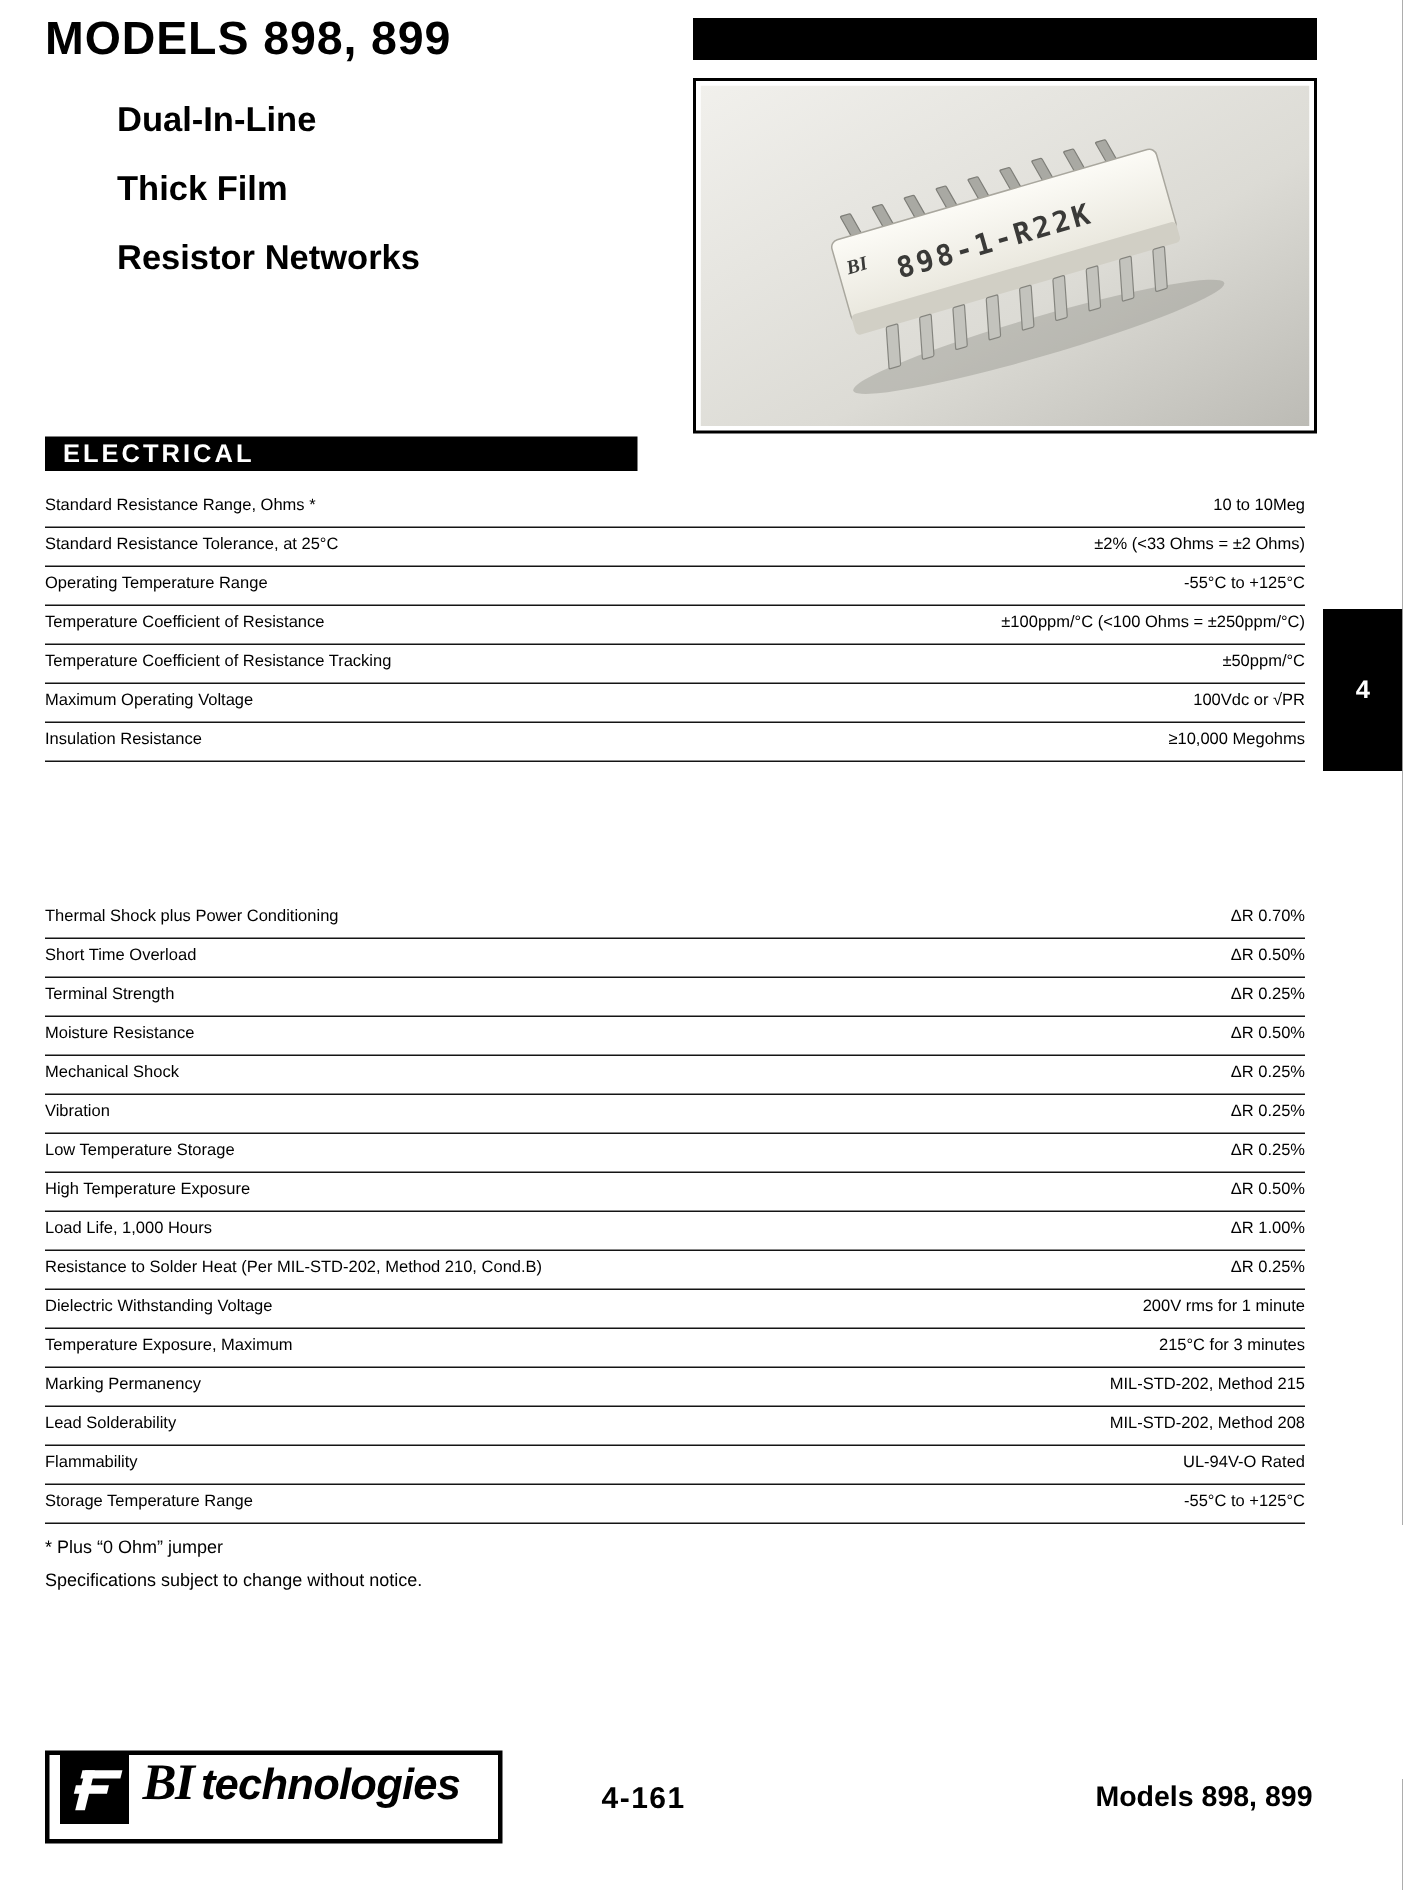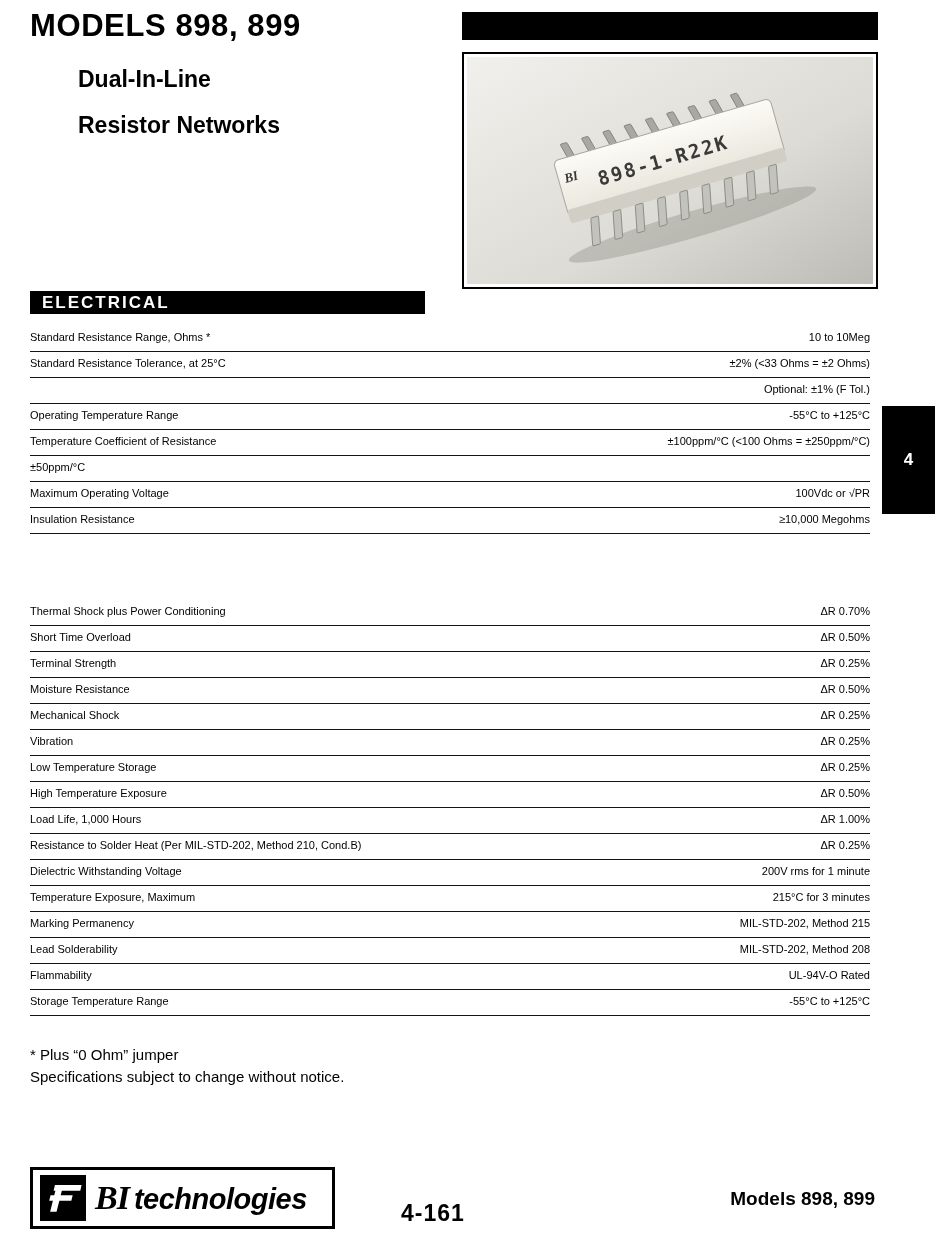--- a/index.html
+++ b/index.html
@@ -29,41 +29,42 @@
   .environmental-table { top:600px; }
   .spec-row { display:flex; justify-content:space-between; align-items:baseline; padding:5px 0 3px; border-bottom:1px solid #141414; min-height:26px; }
   .spec-label { text-align:left; padding-right:12px; }
   .spec-value { white-space:nowrap; }
 
   
   .side-tab { position:absolute; right:0; top:406px; width:53px; height:108px; background:var(--ink,#000); color:#fff;
               display:flex; align-items:center; justify-content:center; font-size:17px; font-weight:700; }
 
   
-  .footnotes { position:absolute; left:30px; top:1020px; font-size:15px; line-height:22px;margin-top:24px; }
+  .footnotes { position:absolute; left:30px; top:1020px; font-size:12px; line-height:22px; }
 
   
   .footer-logo-box { position:absolute; left:30px; top:1167px; width:305px; height:62px; border:3px solid var(--ink,#000);
-                     display:flex; align-items:center; gap:9px; padding:0 7px; background:#fff; }
+                     display:flex; align-items:flex-start; gap:9px; padding:0 7px; background:#fff; }
   .logo-mark { width:46px; height:46px; flex:0 0 auto; }
   .logo-mark svg { width:46px; height:46px; display:block; }
   .brand-text { font-weight:700; font-style:italic; white-space:nowrap; }
   .brand-bi { font-family:"Liberation Serif", serif; font-size:34px; margin-right:5px; letter-spacing:-1px; }
   .brand-tech { font-family:"Liberation Sans", sans-serif; font-size:29px; letter-spacing:-.5px; }
-  .page-number { position:absolute; left:401px; top:1188px; font-size:23px; font-weight:700; letter-spacing:1px;margin-top:12px; }
+  .page-number { position:absolute; left:401px; top:1188px; font-size:20px; font-weight:700; letter-spacing:1px; }
   .doc-ref { position:absolute; right:60px; top:1188px; font-size:19px; font-weight:700; }
 </style>
 </head>
 <body>
 
 <div class="page">
 
   <header class="title-block">
     <h1 class="page-title">MODELS 898, 899</h1>
     <div class="subtitle-line">Dual-In-Line</div>
+    <div class="subtitle-line">Thick Film</div>
     <div class="subtitle-line">Resistor Networks</div>
   </header>
 
   <div class="photo-topbar"></div>
 
   <figure class="photo-box">
     <svg class="chip-photo" viewBox="0 0 404 223" preserveAspectRatio="none" role="img">
       <defs>
         <linearGradient id="phbg" x1="0" y1="0" x2="1" y2="1">
           <stop offset="0" stop-color="#f1f0ec"></stop>
@@ -118,32 +119,29 @@
   <div class="spec-table electrical-table">
     <div class="spec-row">
       <span class="spec-label">Standard Resistance Range, Ohms *</span>
       <span class="spec-value">10 to 10Meg</span>
     </div>
     <div class="spec-row">
       <span class="spec-label">Standard Resistance Tolerance, at 25°C</span>
       <span class="spec-value">±2% (&lt;33 Ohms = ±2 Ohms)</span>
     </div>
     <div class="spec-row">
-      <span class="spec-label"></span>
-      <span class="spec-value">Optional: ±1% (F Tol.)</span>
-    </div>
-    <div class="spec-row">
       <span class="spec-label">Operating Temperature Range</span>
       <span class="spec-value">-55°C to +125°C</span>
     </div>
     <div class="spec-row">
       <span class="spec-label">Temperature Coefficient of Resistance</span>
       <span class="spec-value">±100ppm/°C (&lt;100 Ohms = ±250ppm/°C)</span>
     </div>
     <div class="spec-row">
+      <span class="spec-label">Temperature Coefficient of Resistance Tracking</span>
       <span class="spec-value">±50ppm/°C</span>
     </div>
     <div class="spec-row">
       <span class="spec-label">Maximum Operating Voltage</span>
       <span class="spec-value">100Vdc or √PR</span>
     </div>
     <div class="spec-row">
       <span class="spec-label">Insulation Resistance</span>
       <span class="spec-value">≥10,000 Megohms</span>
     </div>

